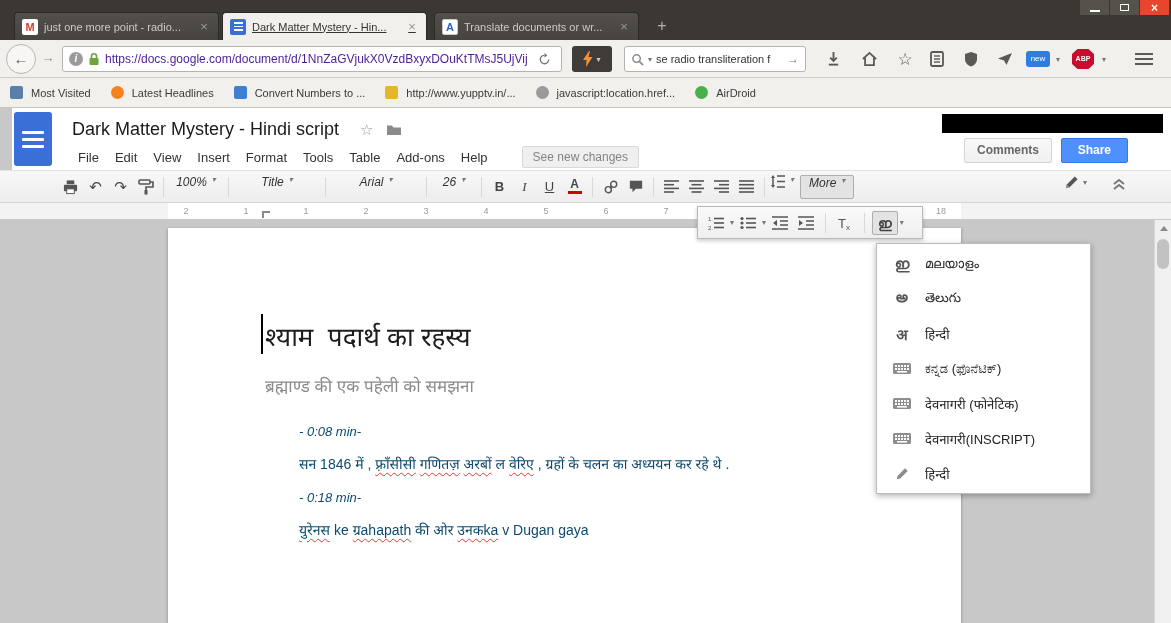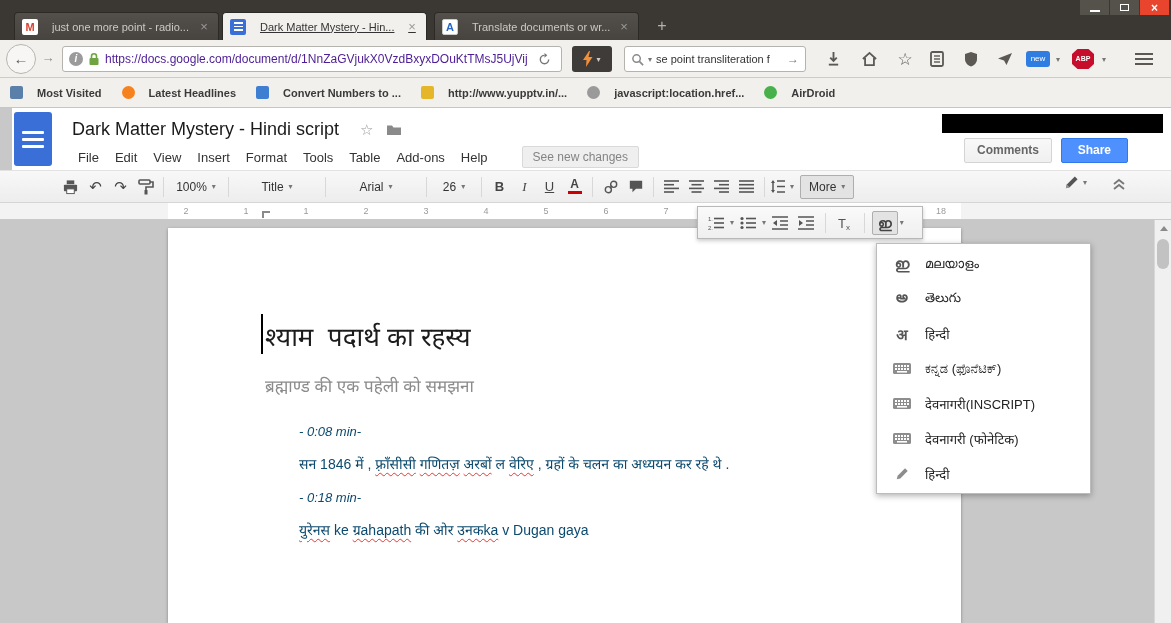--- a/index.html
+++ b/index.html
@@ -12,21 +12,21 @@
   .wc { position:absolute; top:0; height:15px; width:29px; display:flex; align-items:center; justify-content:center; cursor:pointer; }
   .wc.min  { right:62px; background:#55514b; }
   .wc.max  { right:32px; background:#55514b; }
   .wc.close{ right:2px;  background:#e8442e; color:#fff; font-size:12px; font-weight:bold; }
   .wc .g-min { width:10px; height:2px; background:#fff; margin-top:6px; }
   .wc .g-max { width:9px; height:7px; border:1.5px solid #fff; }
   .tab { position:absolute; top:12px; height:28px; width:205px; border-radius:4px 4px 0 0;
          background:linear-gradient(#534f4a,#474440); border:1px solid #2c2a27; border-bottom:none;
          color:#ccc9c4; display:flex; align-items:center; gap:6px; padding:0 7px; cursor:pointer; }
   .tab.active { background:#f2f0ed; color:#333; border-color:#2c2a27; z-index:2;text-decoration:underline; }
-  .tab-title { flex:1; font-size:11px; white-space:nowrap; overflow:hidden; text-overflow:ellipsis;margin-left:8px; }
+  .tab-title { flex:1; font-size:11px; white-space:nowrap; overflow:hidden; text-overflow:ellipsis; }
   .tab-close { font-size:13px; color:#999; width:14px; text-align:center; cursor:pointer; }
   .favicon { width:16px; height:16px; border-radius:2px; display:flex; align-items:center; justify-content:center; flex:none; font-size:11px; font-weight:bold; }
   .fav-gmail { background:#fff; color:#d8412f; }
   .fav-docs { background:#3a6fd8; flex-direction:column; gap:2px; }
   .fav-docs i { display:block; width:9px; height:1.5px; background:#fff; }
   .fav-translate { background:#fff; color:#2a66c8; border:1px solid #ccc; }
   #newtab { position:absolute; left:648px; top:14px; width:28px; height:24px; color:#b5b2ad; font-size:16px; text-align:center; line-height:24px; cursor:pointer; }
 
   
   #navbar { position:absolute; left:0; top:40px; width:1171px; height:38px; background:#f2f0ed; border-bottom:1px solid #cfccc6; }
@@ -41,41 +41,41 @@
   .search-text { flex:1; font-size:11px; color:#333; white-space:nowrap; overflow:hidden; }
   .nav-ic { position:absolute; top:9px; width:22px; height:20px; display:flex; align-items:center; justify-content:center; color:#5c5954; cursor:pointer; }
   .caret { font-size:8px; color:#777; }
   #new-badge { position:absolute; left:1026px; top:11px; width:24px; height:16px; background:#2f7de1; border-radius:3px; color:#fff; font-size:8px; text-align:center; line-height:16px; cursor:pointer; }
   #abp { position:absolute; left:1072px; top:9px; width:22px; height:20px; background:#c70d2c; border-radius:5px; color:#fff; font-size:7px; font-weight:bold; text-align:center; line-height:20px; cursor:pointer; clip-path:polygon(25% 0,75% 0,100% 25%,100% 75%,75% 100%,25% 100%,0 75%,0 25%); }
   #menu-btn { position:absolute; left:1130px; top:9px; width:28px; height:20px; display:flex; flex-direction:column; justify-content:center; gap:3px; cursor:pointer; }
   #menu-btn i { display:block; width:18px; height:2px; background:#5c5954; margin:0 auto; }
 
   
   #bookmarksbar { position:absolute; left:0; top:78px; width:1171px; height:30px; background:#f2f0ed; border-bottom:1px solid #c9c6c0; display:flex; align-items:center; padding-left:10px; gap:20px; }
-  .bm { display:flex; align-items:center; gap:14px; font-size:11px; color:#3a3a3a; cursor:pointer; white-space:nowrap;font-weight:bold; }
+  .bm { display:flex; align-items:center; gap:8px; font-size:11px; color:#3a3a3a; cursor:pointer; white-space:nowrap; }
   .bm-ic { width:13px; height:13px; border-radius:2px; flex:none; }
 
   
   #docs-header { position:absolute; left:12px; top:108px; width:1171px; height:62px; background:#fff; }
   #docs-logo { position:absolute; left:2px; top:4px; width:38px; height:54px; background:#3a6fd8; border-radius:3px; display:flex; flex-direction:column; justify-content:center; gap:4px; cursor:pointer; }
   #docs-logo i { display:block; width:22px; height:3px; background:#fff; margin:0 auto; border-radius:1px; }
   #doc-title { position:absolute; left:60px; top:11px; font-size:18px; color:#1a1a1a; cursor:text; }
   #title-star { position:absolute; left:348px; top:13px; font-size:15px; color:#999; cursor:pointer; }
   #title-folder { position:absolute; left:374px; top:15px; cursor:pointer; }
   #redacted { position:absolute; right:20px; top:6px; width:221px; height:19px; background:#000; }
   #menubar { position:absolute; left:58px; top:38px; display:flex; align-items:center; }
   .menu-item { font-size:13px; color:#333; padding:3px 8px; cursor:pointer; }
   #see-new-changes { margin-left:26px; font-size:12px; color:#848484; background:#efefef; border:1px solid #d9d9d9; border-radius:2px; padding:3px 10px; cursor:pointer; }
   #comments-btn { position:absolute; right:131px; top:30px; height:25px; padding:0 12px; background:linear-gradient(#f8f8f8,#f0f0f0); border:1px solid #d4d4d4; border-radius:2px; font-size:12px; font-weight:bold; color:#666; line-height:23px; cursor:pointer; }
   #share-btn { position:absolute; right:55px; top:30px; height:25px; padding:0 16px; background:#4d90fe; border:1px solid #3079ed; border-radius:2px; font-size:12px; font-weight:bold; color:#fff; line-height:23px; cursor:pointer; }
 
   
   #docs-toolbar { position:absolute; left:0; top:170px; width:1171px; height:33px; background:linear-gradient(#f8f8f8,#ededed); border-top:1px solid #e2e2e2; border-bottom:1px solid #d5d5d5; display:flex; align-items:center; padding-left:58px; }
   .tbtn { height:24px; min-width:25px; border:none; background:transparent; display:flex; align-items:center; justify-content:center; color:#444; cursor:pointer; font-family:inherit; }
-  .tsel { height:24px; border:none; background:transparent; display:flex; align-items:center; justify-content:center; gap:5px; font-size:12px; color:#333; cursor:pointer; font-family:inherit; }
+  .tsel { height:24px; border:none; background:transparent; display:flex; align-items:flex-start; justify-content:center; gap:5px; font-size:12px; color:#333; cursor:pointer; font-family:inherit;font-style:italic; }
   .tsep { width:1px; height:20px; background:#d8d8d8; margin:0 5px; flex:none; }
   .b-bold { font-weight:bold; font-size:13px; }
   .b-italic { font-style:italic; font-size:13px; font-family:"Liberation Serif",serif; }
   .b-underline { text-decoration:underline; font-size:13px; }
   .color-a { flex-direction:column; gap:1px; }
   .color-a .a { font-size:12px; font-weight:bold; line-height:11px; }
   .color-a .bar { width:14px; height:3px; background:#cc0000; }
   .pressed { background:#e3e3e3; border:1px solid #aeaeae !important; border-radius:2px; }
   #tb-right-pencil { position:absolute; right:84px; top:175px; display:flex; align-items:center; gap:4px; cursor:pointer; }
   #tb-collapse { position:absolute; right:45px; top:178px; cursor:pointer; }
@@ -174,21 +174,21 @@
           <path d="M6 0L0 9h3.5L3 16l6.5-10H5.5L7 0z" fill="#f2903a"></path>
         </svg>
       <span class="caret" style="color:#ccc">▾</span>
     </div>
     <div id="searchbar">
       <svg width="13" height="13" viewBox="0 0 14 14">
           <circle cx="6" cy="6" r="4" fill="none" stroke="#8a8a8a" stroke-width="1.6"></circle>
           <line x1="9" y1="9" x2="13" y2="13" stroke="#8a8a8a" stroke-width="1.8"></line>
         </svg>
       <span class="caret">▾</span>
-      <span class="search-text">se point transliteration f</span>
+      <span class="search-text">se radio transliteration f</span>
       <span style="color:#777;font-size:12px;">→</span>
     </div>
     <span class="nav-ic" style="left:822px">
       <svg width="15" height="16" viewBox="0 0 16 17">
           <path d="M8 1v9M4.5 7L8 10.5 11.5 7" fill="none" stroke="#5c5954" stroke-width="2"></path>
           <line x1="3" y1="14.5" x2="13" y2="14.5" stroke="#5c5954" stroke-width="2"></line>
         </svg>
     </span>
     <span class="nav-ic" style="left:858px">
       <svg width="17" height="16" viewBox="0 0 18 17">
@@ -555,42 +555,42 @@
               <rect x="14" y="2" width="2" height="2"></rect>
               <rect x="2" y="5" width="2" height="2"></rect>
               <rect x="5" y="5" width="2" height="2"></rect>
               <rect x="8" y="5" width="2" height="2"></rect>
               <rect x="11" y="5" width="2" height="2"></rect>
               <rect x="14" y="5" width="2" height="2"></rect>
               <rect x="4" y="8" width="10" height="1.6"></rect>
             </g>
           </svg>
       </span>
-      <span class="im-label">देवनागरी(INSCRIPT)</span>
+      <span class="im-label">देवनागरी (फोनेटिक)</span>
     </div>
     <div class="im-item">
       <span class="im-icon">
         <svg width="18" height="11" viewBox="0 0 18 11">
             <rect x="0" y="0" width="18" height="11" rx="1.5" fill="#8d8d8d"></rect>
             <g fill="#fff">
               <rect x="2" y="2" width="2" height="2"></rect>
               <rect x="5" y="2" width="2" height="2"></rect>
               <rect x="8" y="2" width="2" height="2"></rect>
               <rect x="11" y="2" width="2" height="2"></rect>
               <rect x="14" y="2" width="2" height="2"></rect>
               <rect x="2" y="5" width="2" height="2"></rect>
               <rect x="5" y="5" width="2" height="2"></rect>
               <rect x="8" y="5" width="2" height="2"></rect>
               <rect x="11" y="5" width="2" height="2"></rect>
               <rect x="14" y="5" width="2" height="2"></rect>
               <rect x="4" y="8" width="10" height="1.6"></rect>
             </g>
           </svg>
       </span>
-      <span class="im-label">देवनागरी (फोनेटिक)</span>
+      <span class="im-label">देवनागरी(INSCRIPT)</span>
     </div>
     <div class="im-item">
       <span class="im-icon">
         <svg width="14" height="14" viewBox="0 0 16 16">
             <path d="M2 14l1-4 8.5-8.5 3 3L6 13z" fill="#8d8d8d"></path>
           </svg>
       </span>
       <span class="im-label">हिन्दी</span>
     </div>
   </div>

